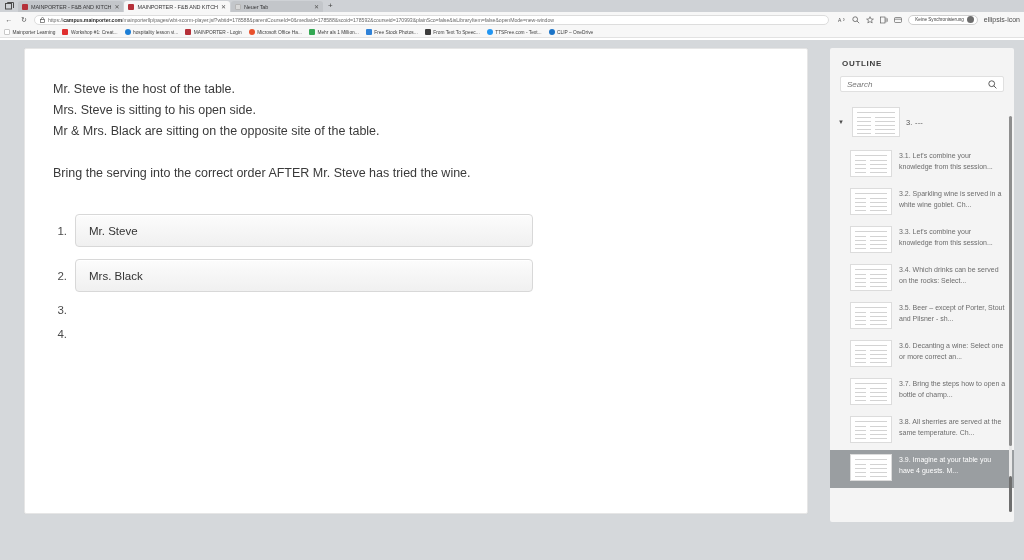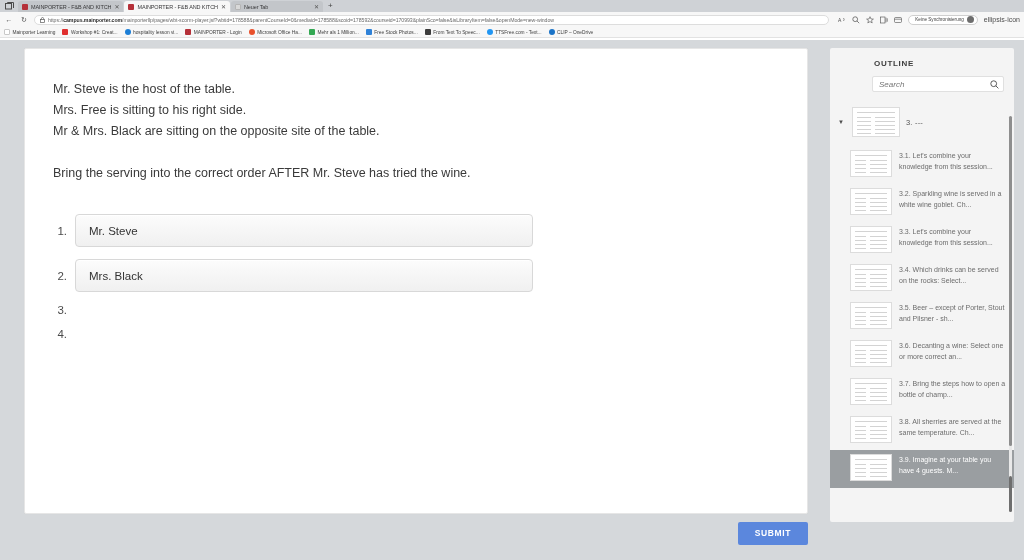--- a/index.html
+++ b/index.html
@@ -254,21 +254,20 @@
     padding: 8px 10px 0 10px;
     position: relative;
   }
   .outline-panel {
     background: #f4f4f4;
     width: 184px;
     height: 474px;
     border-radius: 2px;
     position: relative;
     overflow: hidden;
-    padding-left: 32px;
   }
   .outline-title {
     font-size: 8px;
     font-weight: 700;
     color: #3d3d3d;
     letter-spacing: 0.7px;
     padding: 11px 0 0 12px;
   }
   .search-wrap {
     margin: 8px 10px 0 10px;
@@ -505,21 +504,21 @@
 
   <div class="viewport">
 
     <div class="content-col">
       <div class="quiz-card">
 
 
         <div class="quiz-body">
           <div class="prompt">
             <div>Mr. Steve is the host of the table.</div>
-            <div>Mrs. Free is sitting to his right side.</div>
+            <div>Mrs. Steve is sitting to his open side.</div>
             <div>Mr &amp; Mrs. Black are sitting on the opposite site of the table.</div>
             <div class="blank"></div>
             <div>Bring the serving into the correct order AFTER Mr. Steve has tried the wine.</div>
           </div>
 
           <div class="answers">
             <div class="answer-row">
               <span class="answer-num">1.</span>
               <div class="answer-box">Mr. Steve</div>
             </div>
@@ -530,23 +529,20 @@
             <div class="answer-row">
               <span class="answer-num">3.</span>
             </div>
             <div class="answer-row">
               <span class="answer-num">4.</span>
             </div>
           </div>
         </div>
       </div>
 
-      <div class="submit-row">
-        <button class="submit-btn">SUBMIT</button>
-      </div>
     </div>
 
     <div class="outline-col">
       <div class="outline-panel">
 
         <div class="outline-title">OUTLINE</div>
 
         <div class="search-wrap">
           <input type="text" placeholder="Search" style="">
           <span class="search-icon">

